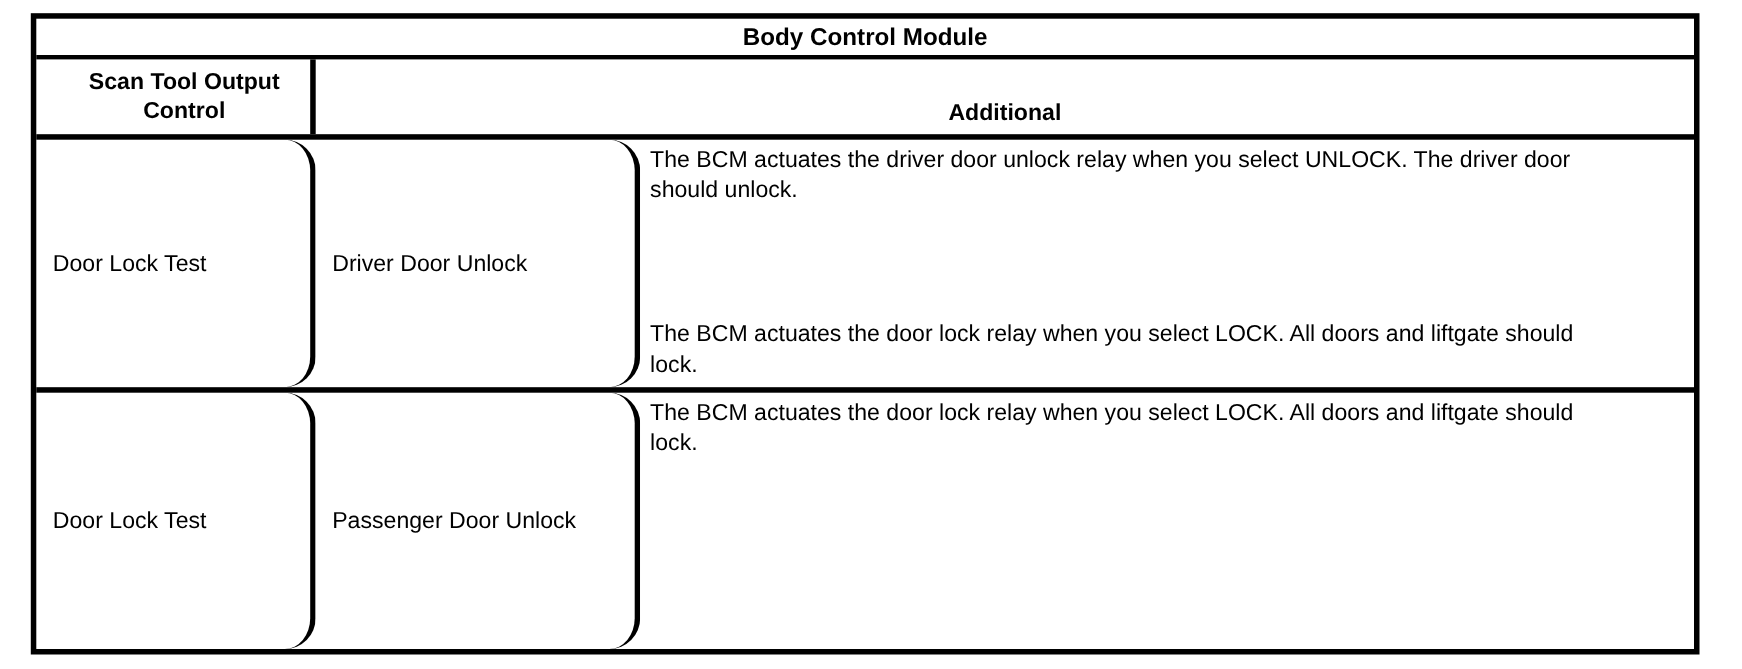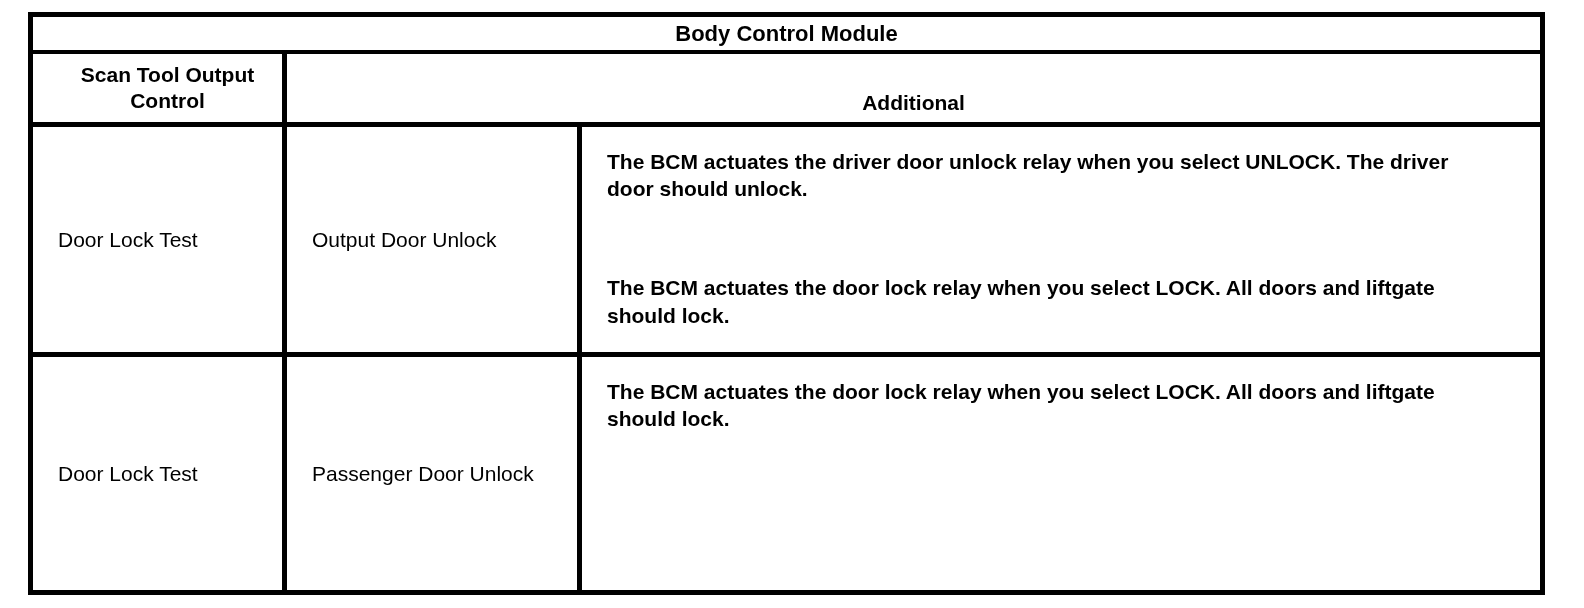--- a/index.html
+++ b/index.html
@@ -90,35 +90,35 @@
     display: inline-block;
     max-width: 230px;
   }
   .desc-header {
     align-items: flex-end;
     padding-bottom: 6px;
   }
   .body-cell {
     display: flex;
     align-items: center;
-    padding-left: 25px;
+    padding-left: 15px;
     font-size: 21px;
+    border-radius: 28px;
   }
   .desc-cell {
     display: flex;
     flex-direction: column;
     justify-content: space-between;
     padding: 5px 10px 7px 9px;
     font-size: 21px;
     line-height: 1.3;
   }
   .desc-cell p {
-    margin: 16px;
+    margin: 0;
     max-width: 885px;
-    font-weight: bold;
   }
 </style>
 </head>
 <body>
 
 <div class="bcm-table">
 
   <div class="title-row">Body Control Module</div>
 
   <div class="header-row">
@@ -128,21 +128,21 @@
     <div class="col3 header-cell desc-header">
       <span>Additional</span>
     </div>
   </div>
 
   <div class="body-row row-1">
     <div class="col1 body-cell">
       <span>Door Lock Test</span>
     </div>
     <div class="col2 body-cell">
-      <span>Output Door Unlock</span>
+      <span>Driver Door Unlock</span>
     </div>
     <div class="col3 desc-cell">
       <p>The BCM actuates the driver door unlock relay when you select UNLOCK. The driver door should unlock.</p>
       <p>The BCM actuates the door lock relay when you select LOCK. All doors and liftgate should lock.</p>
     </div>
   </div>
 
   <div class="body-row row-2">
     <div class="col1 body-cell">
       <span>Door Lock Test</span>

